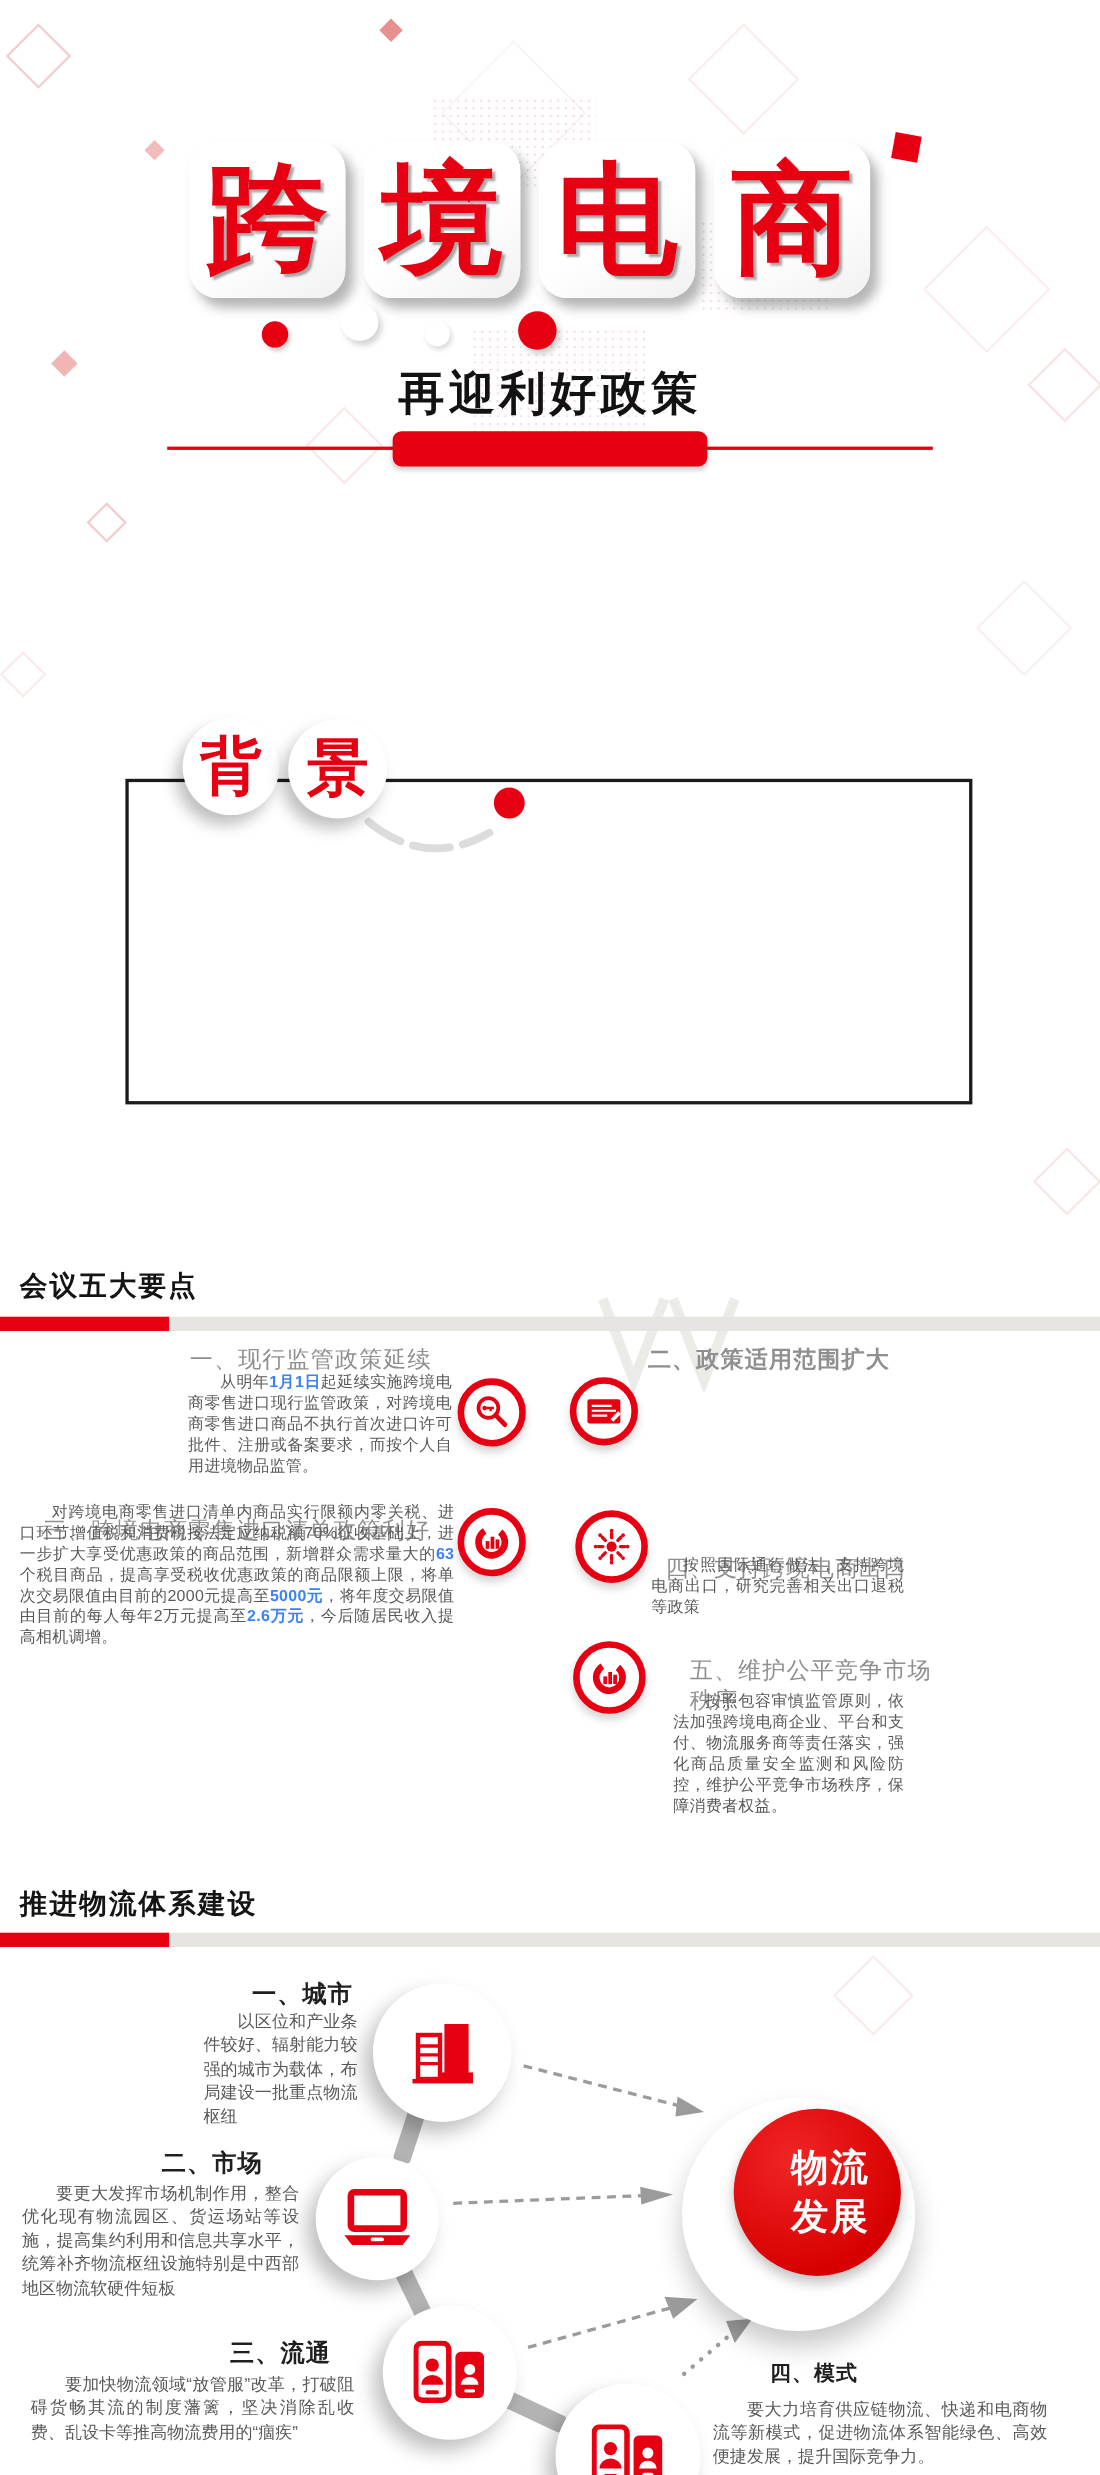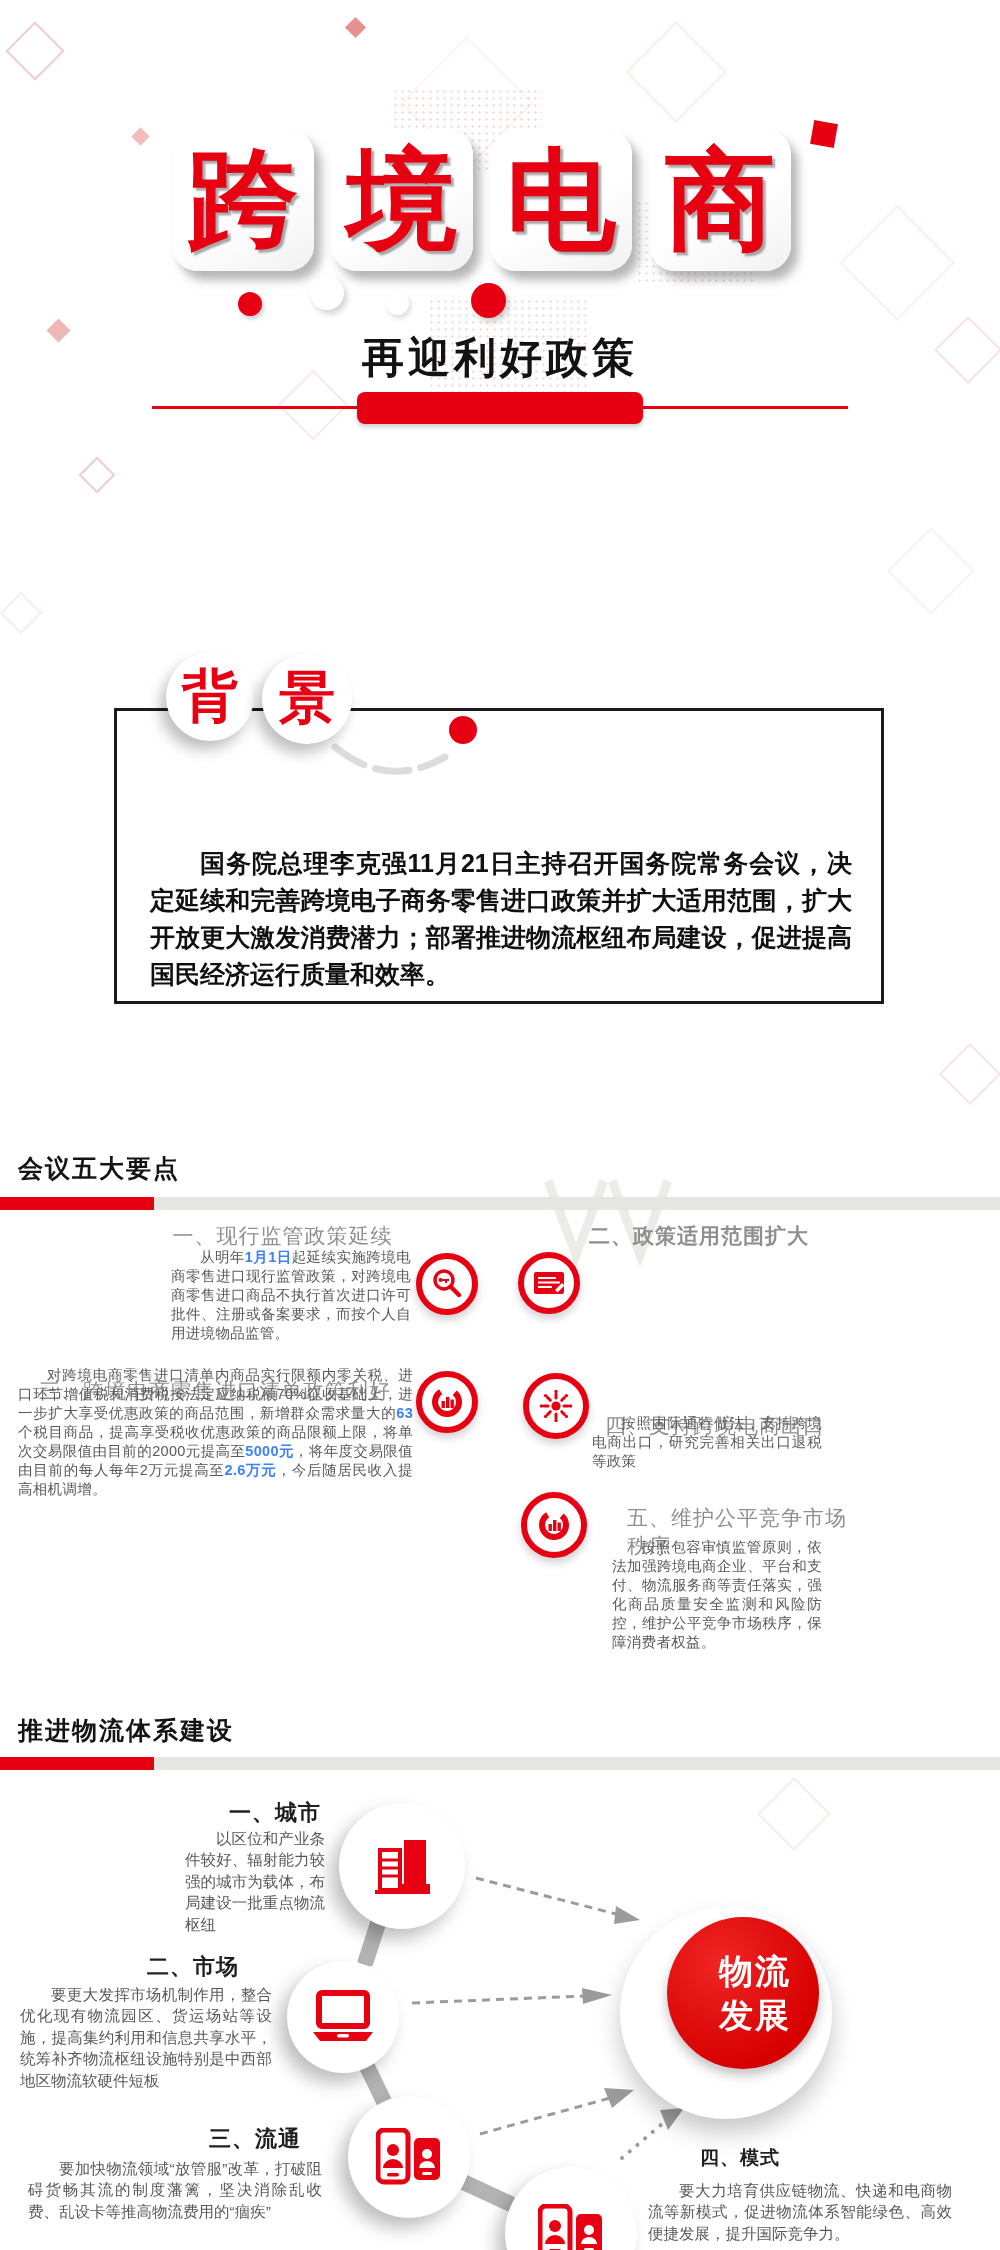--- a/index.html
+++ b/index.html
@@ -168,21 +168,20 @@
   <svg class="abs swoosh" width="120" height="60">
     <path d="M5,12 Q58,55 115,22" fill="none" stroke="#dcdcdc" stroke-width="7" stroke-dasharray="34 12" stroke-linecap="round"></path>
   </svg>
   <div class="badge b1">
       <span>背</span>
     </div>
   <div class="badge b2">
       <span>景</span>
     </div>
   <div class="abs bgdot"></div>
-  <p class="abs bgtext">国务院总理李克强11月21日主持召开国务院常务会议，决定延续和完善跨境电子商务零售进口政策并扩大适用范围，扩大开放更大激发消费潜力；部署推进物流枢纽布局建设，促进提高国民经济运行质量和效率。</p>
 
   <svg class="abs wm" width="140" height="90">
     <polyline points="8,6 36,80 64,6" fill="none" stroke="#ebebe8" stroke-width="9"></polyline>
     <polyline points="72,6 100,80 128,6" fill="none" stroke="#ebebe8" stroke-width="9"></polyline>
   </svg>
   <div class="abs sechead sh1">会议五大要点</div>
   <div class="abs bar1">
     <div class="barred"></div>
     <div class="bargray"></div>
   </div>

